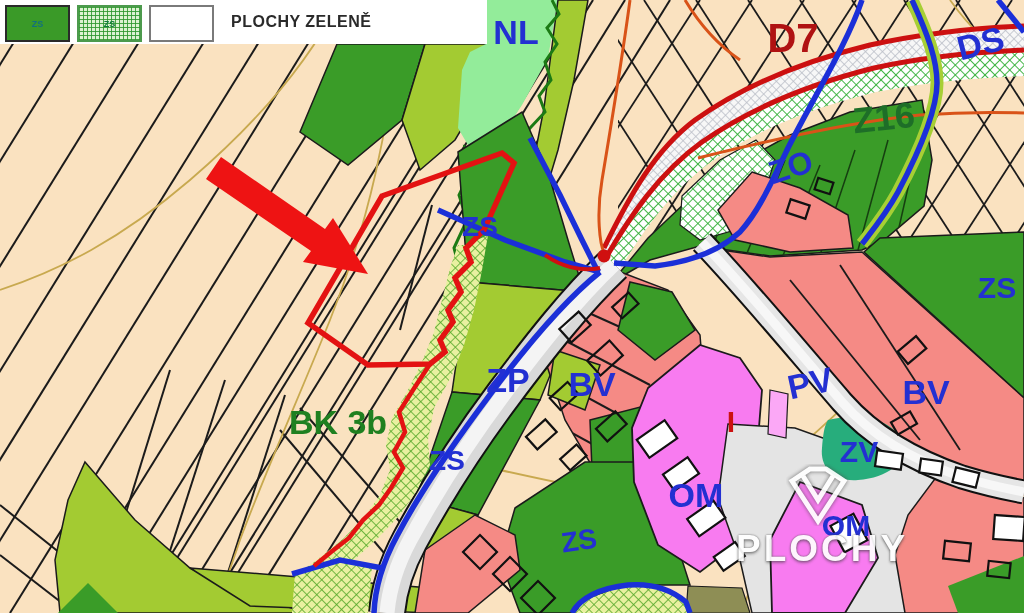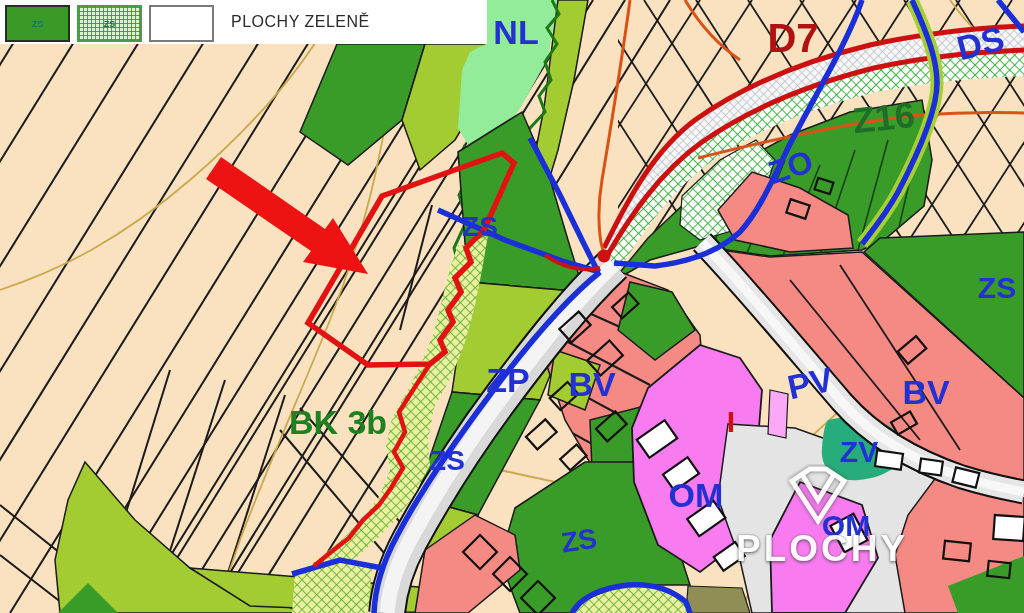--- a/index.html
+++ b/index.html
@@ -11,21 +11,21 @@
           display:flex;align-items:center;gap:7px;padding:0;box-sizing:border-box;z-index:30;}
   .swatch{width:65px;height:37px;margin-top:3px;box-sizing:border-box;display:flex;
           align-items:center;justify-content:center;font-size:9px;font-weight:bold;}
   #sw-solid{background:#3A9A28;border:2px solid #2a2a2a;color:#11707e;margin-left:5px;}
   #sw-hatch{border:2px solid #4d9a4d;color:#0f7a3a;
      background-color:#ddf2d2;
      background-image:repeating-linear-gradient(0deg,rgba(45,150,45,.85) 0 1px,transparent 1px 4px),
                       repeating-linear-gradient(90deg,rgba(45,150,45,.85) 0 1px,transparent 1px 4px);}
   #sw-empty{background:#fff;border:2px solid #7a7a7a;}
   #legend-text{margin-left:10px;line-height:1.25;}
-  #legend-title{font-size:16px;font-weight:normal;color:#2a2a2a;letter-spacing:.5px;}
+  #legend-title{font-size:16px;font-weight:bold;color:#2a2a2a;letter-spacing:.5px;}
   #legend-sub{font-size:15px;color:#2a2a2a;}
   
   #watermark{position:absolute;left:730px;top:458px;width:200px;z-index:40;opacity:.93;
              pointer-events:none;}
   #wm-icon{position:absolute;left:56px;top:6px;}
   #wm-text{position:absolute;left:6px;top:70px;font-size:37px;font-weight:bold;
            letter-spacing:3px;color:#fff;
            text-shadow:0 0 2px rgba(70,70,70,.9),0 2px 3px rgba(60,60,60,.5);}
   text{font-family:"Liberation Sans",sans-serif;font-weight:bold;}
 </style>

